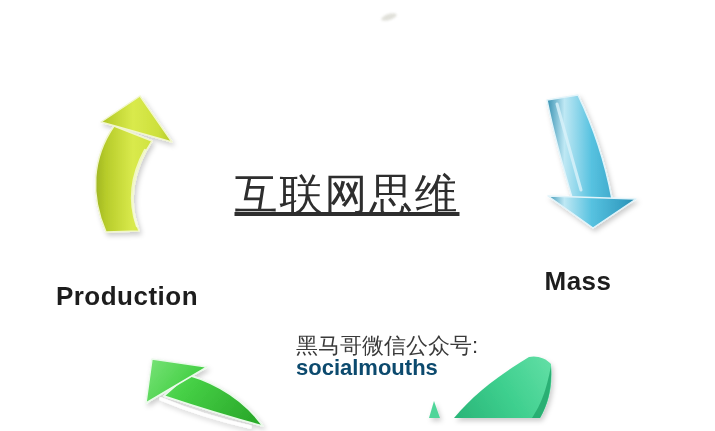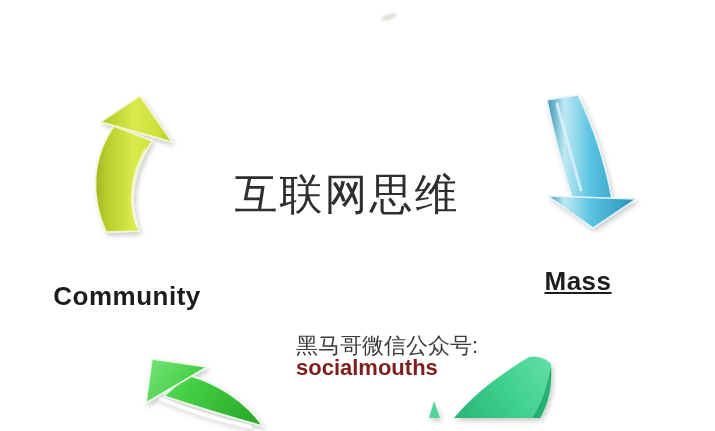--- a/index.html
+++ b/index.html
@@ -22,48 +22,48 @@
     font-weight: 700;
     color: #1d1d1d;
     white-space: nowrap;
     letter-spacing: 0.5px;
     z-index: 3;
   }
   .stage-label .line {
     display: block;
     text-align: center;
     line-height: 34px;
-    text-decoration: underline;
   }
   .center-title {
     position: absolute;
     left: 347px;
     top: 170px;
     transform: translateX(-50%);
     text-align: center;
     font-size: 43px;
     line-height: 48px;
     color: #2e2e2e;
     letter-spacing: 2px;
     white-space: nowrap;
     z-index: 3;
+    text-decoration: underline;
   }
   .watermark {
     position: absolute;
     left: 296px;
     top: 335px;
     z-index: 4;
     color: #3a3a3a;
     font-size: 22px;
     line-height: 22px;
     white-space: nowrap;
   }
   .watermark .wm2 {
     font-weight: 700;
-    color: #7f1d1d;
+    color: #0c4a6e;
   }
   .arrow-layer {
     position: absolute;
     left: 0;
     top: 0;
     z-index: 1;
   }
   .smudge {
     position: absolute;
     left: 381px;
@@ -140,21 +140,21 @@
   </svg>
 
   <div class="smudge"></div>
 
 
 
   <div class="stage-label" style="left:578px; top:264px;">
     <span class="line">Mass</span>
   </div>
 
-  <div class="stage-label" style="left:127px; top:281px;">Community</div>
+  <div class="stage-label" style="left:127px; top:281px;">Production</div>
 
   <div class="center-title">
     <div>互联网思维</div>
   </div>
 
   <div class="watermark">
     <div class="wm1">黑马哥微信公众号:</div>
     <div class="wm2">socialmouths</div>
   </div>
 

